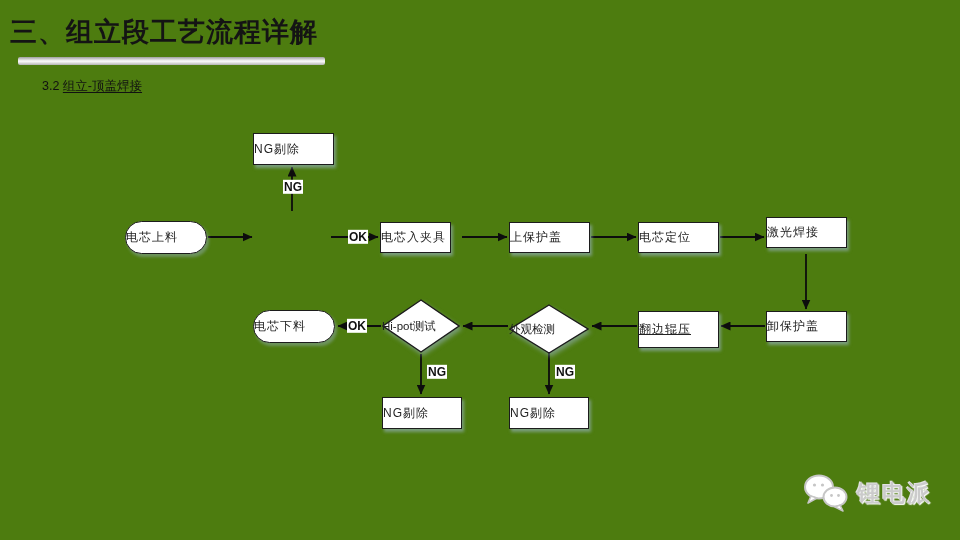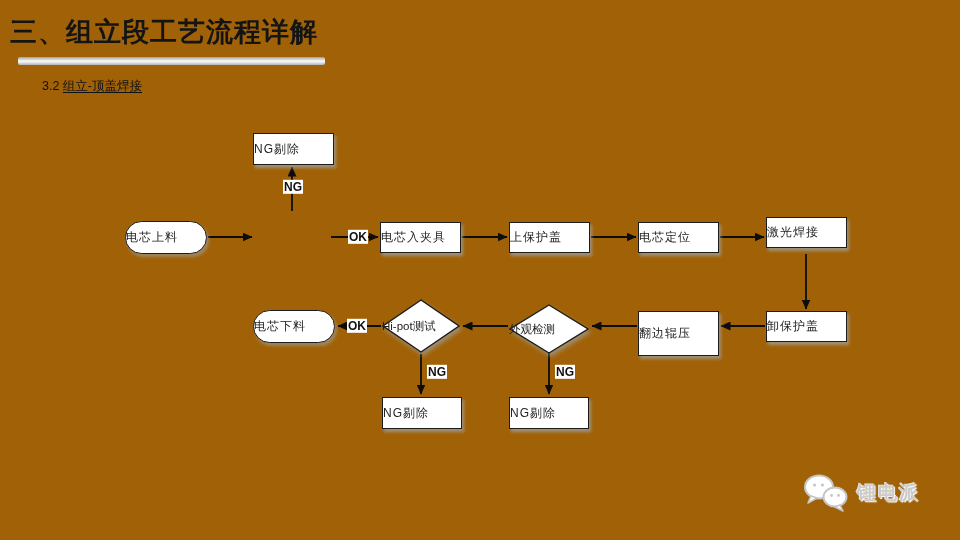--- a/index.html
+++ b/index.html
@@ -1,18 +1,18 @@
 <!DOCTYPE html>
 <html><head>
 <meta charset="utf-8">
 <style>
   html,body{margin:0;padding:0;}
   body{width:960px;height:540px;overflow:hidden;background:#fff;
        font-family:"Liberation Sans","DejaVu Sans",sans-serif;}
-  .slide{position:relative;width:960px;height:540px;background:#a16207;}
+  .slide{position:relative;width:960px;height:540px;background:#4d7c0f;}
 
   
   .title{position:absolute;left:10px;top:14px;margin:0;font-size:27px;font-weight:700;
          color:#141414;letter-spacing:1px;white-space:nowrap;}
   .title-bar{position:absolute;left:18px;top:57px;width:307px;height:8px;border-radius:2px;
          background:linear-gradient(180deg,#9f9f9f 0%,#ececec 42%,#f6f6f6 58%,#b3b3b3 100%);}
   .subtitle{position:absolute;left:42px;top:78px;font-size:12.5px;color:#111;white-space:nowrap;}
   .subtitle .u{text-decoration:underline;text-underline-offset:2px;}
 
   
@@ -29,21 +29,21 @@
   .diamond-shape{fill:#fff;stroke:#1c1c1c;stroke-width:1.4;}
   .node-label{position:relative;z-index:2;white-space:nowrap;}
   .edge-layer{position:absolute;left:0;top:0;pointer-events:none;}
   .edge-label{position:absolute;z-index:3;font-size:12px;font-weight:600;color:#111;
         background:#fff;padding:0 1px;line-height:1.2;}
   .edge-label.center{transform:translate(-50%,-50%);}
   .edge-label.left{transform:translateY(-50%);}
 
   
   .watermark{position:absolute;left:802px;top:472px;display:flex;align-items:center;gap:7px;}
-  .watermark-text{font-size:19px;font-weight:700;letter-spacing:2px;color:#cbcbcb;
+  .watermark-text{font-size:23px;font-weight:700;letter-spacing:2px;color:#cbcbcb;
         text-shadow:1px 1px 1px #ffffff,-1px -1px 0 #e2e2e2;white-space:nowrap;}
 </style>
 </head>
 <body>
 
 <div class="slide">
 
   <h1 class="title">三、组立段工艺流程详解</h1>
   <div class="title-bar"></div>
   <div class="subtitle"><span>3.2 </span><span class="u">组立-顶盖焊接</span></div>
@@ -68,36 +68,36 @@
         <line x1="381" y1="326" x2="338" y2="326" stroke="#0d0d0d" stroke-width="1.8" marker-end="url(#arrow)"></line>
         <line x1="421" y1="354" x2="421" y2="394" stroke="#0d0d0d" stroke-width="1.8" marker-end="url(#arrow)"></line>
         <line x1="549" y1="352" x2="549" y2="394" stroke="#0d0d0d" stroke-width="1.8" marker-end="url(#arrow)"></line>
       </svg>
       <div class="node oval" style="left: 125px; top: 221px; width: 82px; height: 33px;">
         <span class="node-label">电芯上料</span>
       </div>
       <div class="node rect" style="left: 253px; top: 133px; width: 81px; height: 32px;">
         <span class="node-label">NG剔除</span>
       </div>
-      <div class="node rect" style="left: 380px; top: 222px; width: 81px; height: 31px;">
+      <div class="node rect" style="left: 380px; top: 222px; width: 71px; height: 31px;">
         <span class="node-label">电芯入夹具</span>
       </div>
       <div class="node rect" style="left: 638px; top: 222px; width: 81px; height: 31px;">
         <span class="node-label">电芯定位</span>
       </div>
       <div class="node rect" style="left: 509px; top: 222px; width: 81px; height: 31px;">
         <span class="node-label">上保护盖</span>
       </div>
       <div class="node rect" style="left: 766px; top: 217px; width: 81px; height: 31px;">
         <span class="node-label">激光焊接</span>
       </div>
       <div class="node rect" style="left: 766px; top: 311px; width: 81px; height: 31px;">
         <span class="node-label">卸保护盖</span>
       </div>
-      <div class="node rect" style="left: 638px; top: 311px; width: 81px; height: 45px;">
+      <div class="node rect" style="left: 638px; top: 311px; width: 81px; height: 37px; text-decoration: underline;">
         <span class="node-label">翻边辊压</span>
       </div>
       <div class="node diamond" style="left: 509px; top: 304px; width: 80px; height: 50px;">
         <svg width="80" height="50" viewBox="0 0 80 50">
           <polygon class="diamond-shape" points="40,1 79,25 40,49 1,25"></polygon>
         </svg>
         <span class="node-label">外观检测</span>
       </div>
       <div class="node diamond" style="left: 382px; top: 299px; width: 78px; height: 54px;">
         <svg width="78" height="54" viewBox="0 0 78 54">

